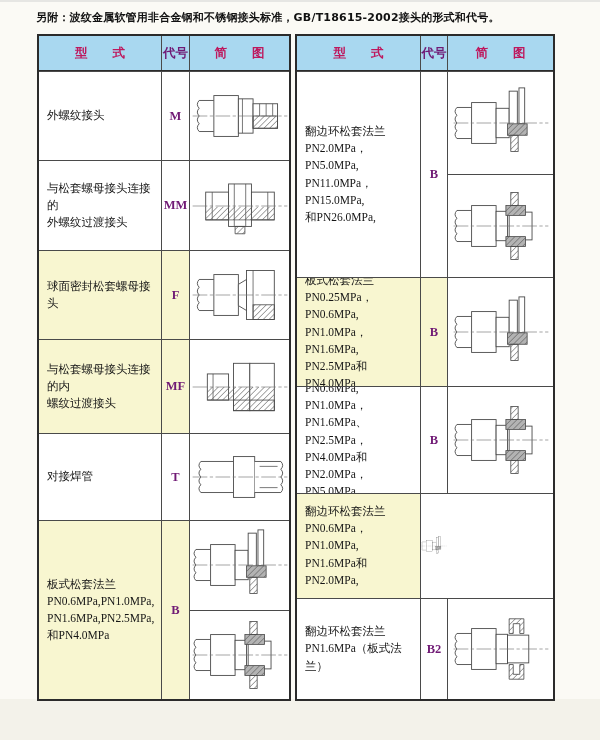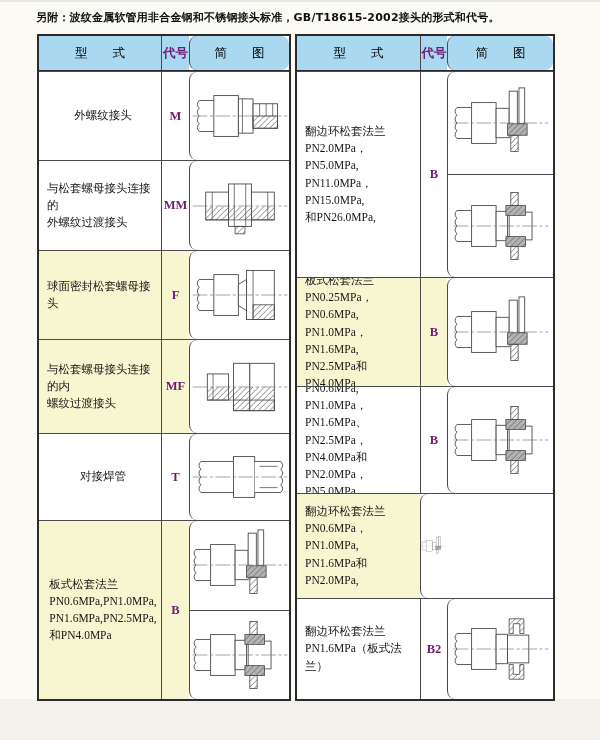--- a/index.html
+++ b/index.html
@@ -23,37 +23,37 @@
   }
   .tables{position:absolute;left:37px;top:34px;display:flex;gap:4px;}
   .tbl{border:2px solid var(--border-dark);background:#fff;}
   .tbl .row{display:grid;border-top:1px solid var(--border-light);}
   .tbl .row:first-child{border-top:none;}
   #tbl-left .row{grid-template-columns:122px 28px 1fr;width:250px;}
   #tbl-right .row{grid-template-columns:123px 27px 1fr;width:256px;}
   .row.head{border-bottom:1px solid var(--border-dark);}
   .cell{
     border-left:1px solid var(--border-light);
-    display:flex;align-items:center;overflow:hidden;background:#fff;position:relative;justify-content:center;
+    display:flex;align-items:center;overflow:hidden;background:#fff;position:relative;
   }
   .cell:first-child{border-left:none;}
   .head .cell{
     background:var(--header-bg);justify-content:center;
-    font-weight:400;font-size:12.5px;color:#000000;
+    font-weight:700;font-size:12.5px;color:#be185d;
   }
   .row.hl .cell.type,.row.hl .cell.code{background:var(--highlight-bg);}
   .tt{
     white-space:pre-line;font-size:11.5px;line-height:1.48;color:#151515;
     padding:3px 2px 3px 8px;
     font-family:"Liberation Serif","DejaVu Sans",serif;
   }
   .cell.code{justify-content:center;
     font-family:"Liberation Serif","DejaVu Serif",serif;
     font-size:12.5px;font-weight:700;color:#701a75;}
-  .cell.dia-c{justify-content:center;border-radius:8px;}
+  .cell.dia-c{justify-content:center;}
   .cell.dia-c.split{flex-direction:column;align-items:stretch;padding:0;}
   .dia{display:flex;align-items:center;justify-content:center;width:100%;height:100%;}
   .split .dia{flex:1 1 0;}
   .split .dia + .dia{border-top:1px solid var(--border-light);}
   svg{display:block;}
 </style>
 </head>
 <body>
 
 <svg width="0" height="0" style="position:absolute" aria-hidden="true">

